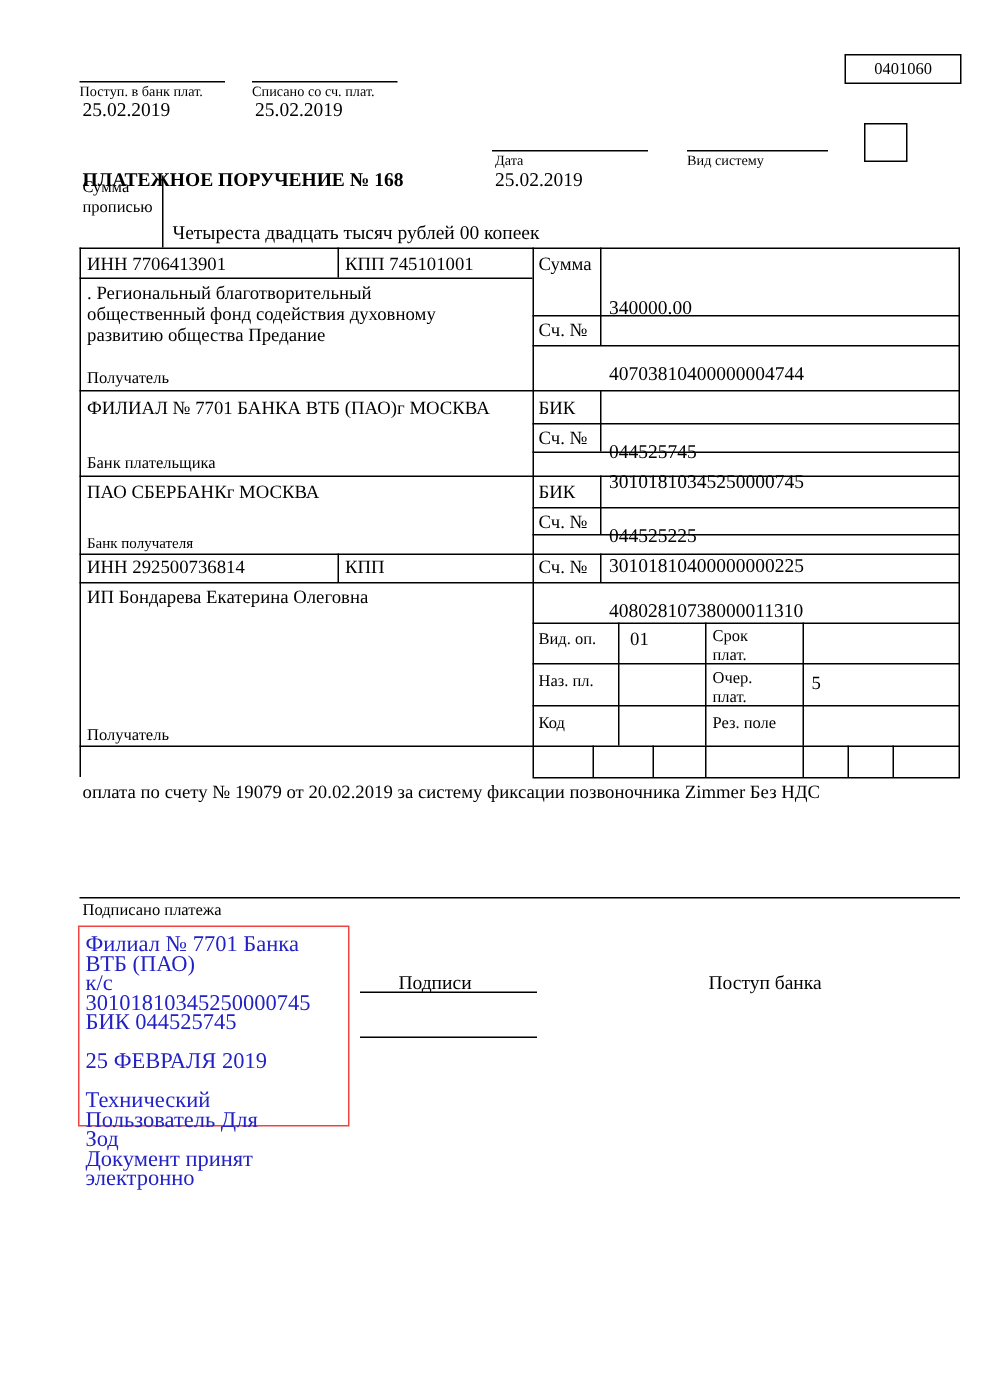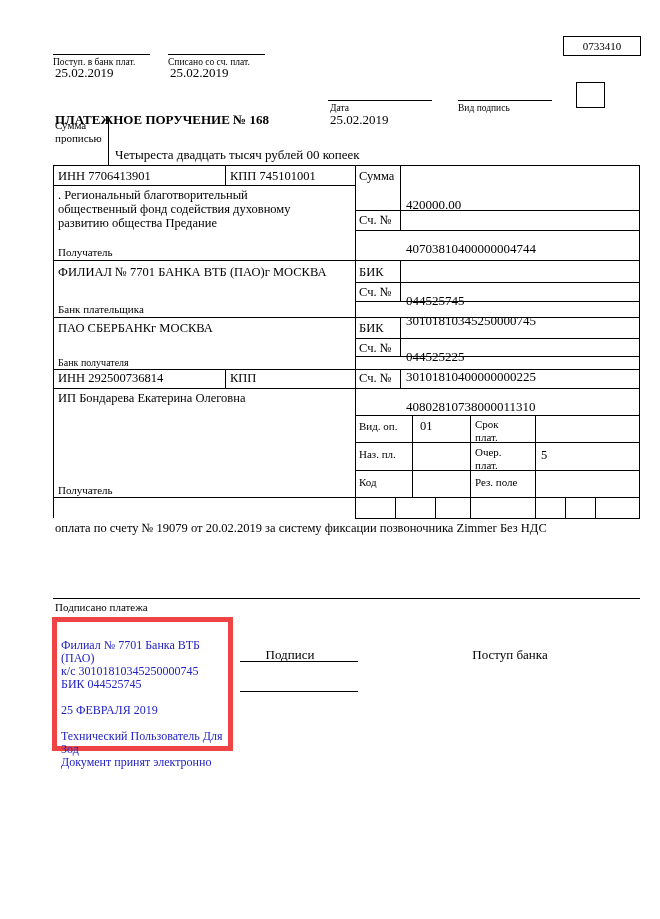--- a/index.html
+++ b/index.html
@@ -9,43 +9,43 @@
   .vl{position:absolute;width:1px;background:#000;}
   .t13{font-size:13px;line-height:15px;margin-top:28px;}
   .t12{font-size:12.5px;line-height:14px;}
   .t11{font-size:11px;line-height:12.5px;}
   .t10{font-size:10px;line-height:11px;}
   .t9{font-size:9.5px;line-height:10.5px;}
   .b{font-weight:bold;}
   .i{font-style:italic;}
   .ctr{text-align:center;}
   .box{position:absolute;border:1px solid #000;box-sizing:border-box;}
-  #blue-stamp{position:absolute;left:52px;top:617px;width:181px;height:134px;border:5px solid #ef4444;color:#2222c4;font-size:12px;line-height:13px;padding:17px 4px;white-space:pre-line;box-sizing:border-box;}
+  #blue-stamp{position:absolute;left:52px;top:617px;width:181px;height:134px;border:1px solid #ef4444;color:#2222c4;font-size:15px;line-height:13px;padding:6px 4px;white-space:pre-line;box-sizing:border-box;}
   #sign-stamp{position:absolute;left:424px;top:647px;width:202px;height:64px;border:1px solid #555;box-sizing:border-box;padding-top:3px;}
   #sign-stamp .row{font-size:11px;line-height:14px;}
 </style>
 </head>
 <body>
 
 <div id="page">
 
   <div class="abs t13" style="left:55px;top:37px">25.02.2019</div>
   <div class="hl" style="left:53px;top:54px;width:97px"></div>
   <div class="abs t9" style="left:53px;top:57px">Поступ. в банк плат.</div>
   <div class="abs t13" style="left:170px;top:37px">25.02.2019</div>
   <div class="hl" style="left:168px;top:54px;width:97px"></div>
   <div class="abs t9" style="left:168px;top:57px">Списано со сч. плат.</div>
-  <div class="box ctr" style="left:563px;top:36px;width:78px;height:20px;font-size:11px;line-height:18px">0733410</div>
+  <div class="box ctr" style="left:563px;top:36px;width:78px;height:20px;font-size:11px;line-height:18px">0401060</div>
 
   <div class="abs t13 b" style="left:55px;top:84px">ПЛАТЕЖНОЕ ПОРУЧЕНИЕ № 168</div>
   <div class="abs t13" style="left:330px;top:84px">25.02.2019</div>
   <div class="hl" style="left:328px;top:100px;width:104px"></div>
   <div class="abs t9" style="left:330px;top:103px">Дата</div>
   <div class="hl" style="left:458px;top:100px;width:94px"></div>
-  <div class="abs t9" style="left:458px;top:103px">Вид подпись</div>
+  <div class="abs t9" style="left:458px;top:103px">Вид систему</div>
   <div class="box" style="left:576px;top:82px;width:29px;height:26px"></div>
 
   <div class="abs t11" style="left:55px;top:119px">Сумма
 прописью</div>
   <div class="vl" style="left:108px;top:117px;height:48px"></div>
   <div class="abs t13" style="left:115px;top:119px">Четыреста двадцать тысяч рублей 00 копеек</div>
 
   <div class="hl" style="left:53px;top:165px;width:587px"></div>
   <div class="hl" style="left:53px;top:185px;width:302px"></div>
   <div class="hl" style="left:355px;top:210px;width:285px"></div>
@@ -79,21 +79,21 @@
   <div class="vl" style="left:395px;top:497px;height:21px"></div>
   <div class="vl" style="left:435px;top:497px;height:21px"></div>
   <div class="vl" style="left:470px;top:497px;height:21px"></div>
   <div class="vl" style="left:535px;top:497px;height:21px"></div>
   <div class="vl" style="left:565px;top:497px;height:21px"></div>
   <div class="vl" style="left:595px;top:497px;height:21px"></div>
 
   <div class="abs t12" style="left:58px;top:169px">ИНН 7706413901</div>
   <div class="abs t12" style="left:230px;top:169px">КПП 745101001</div>
   <div class="abs t12" style="left:359px;top:169px">Сумма</div>
-  <div class="abs t13" style="left:406px;top:169px">420000.00</div>
+  <div class="abs t13" style="left:406px;top:169px">340000.00</div>
   <div class="abs t12" style="left:58px;top:188px;width:295px">. Региональный благотворительный
 общественный фонд содействия духовному
 развитию общества Предание</div>
   <div class="abs t12" style="left:359px;top:213px">Сч. №</div>
   <div class="abs t13" style="left:406px;top:213px">40703810400000004744</div>
   <div class="abs t11" style="left:58px;top:246px">Получатель</div>
 
   <div class="abs t12" style="left:58px;top:265px;width:295px">ФИЛИАЛ № 7701 БАНКА ВТБ (ПАО)г МОСКВА</div>
   <div class="abs t12" style="left:359px;top:265px">БИК</div>
   <div class="abs t13" style="left:406px;top:265px">044525745</div>

